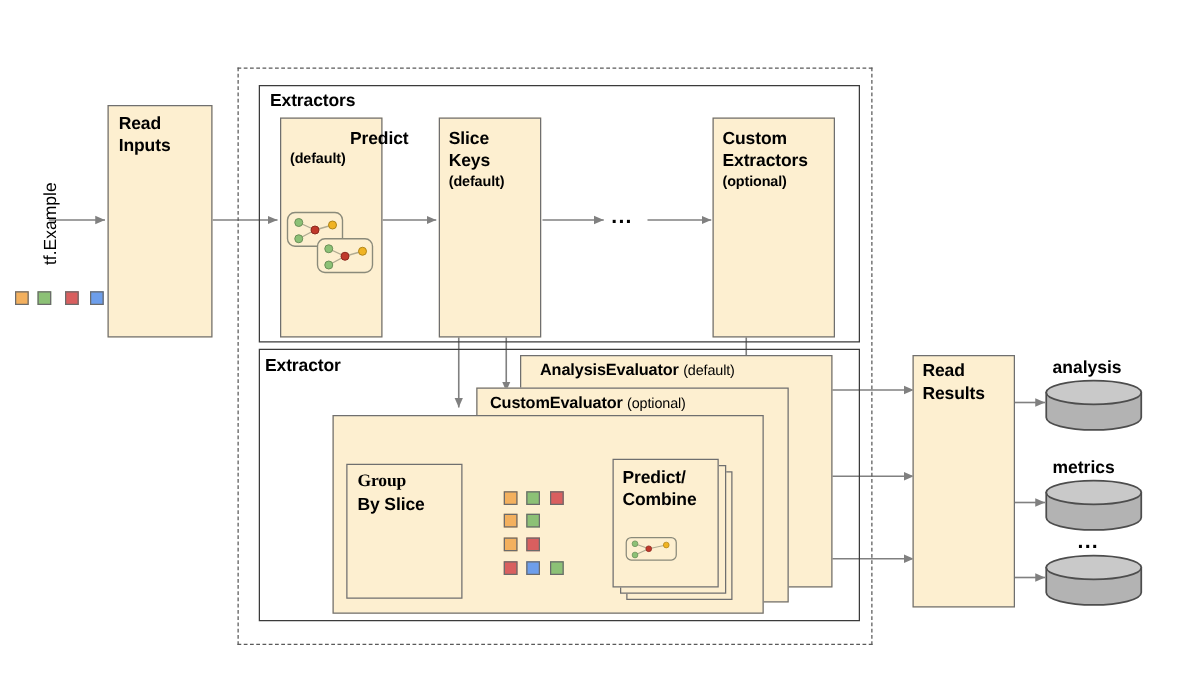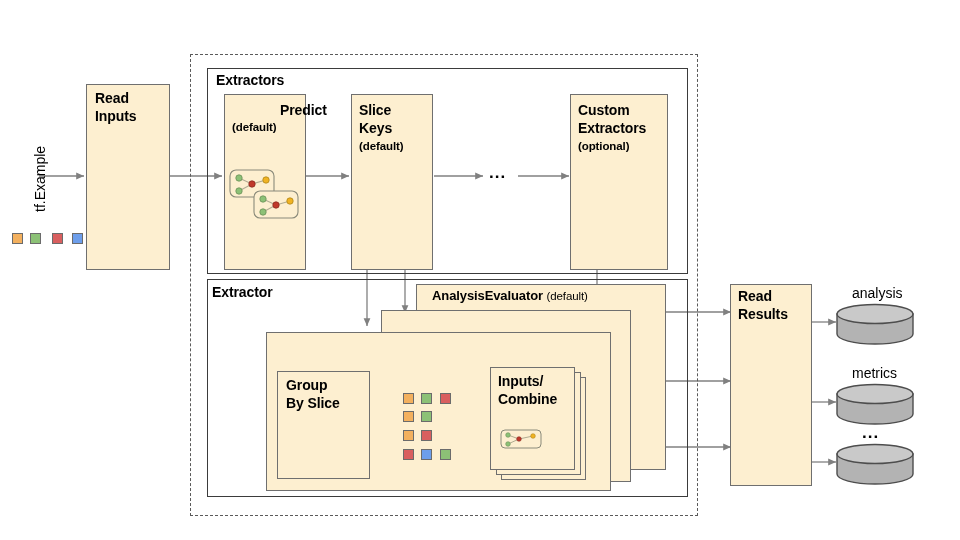--- a/index.html
+++ b/index.html
@@ -25,21 +25,21 @@
   .ttl-sm{font-size:13px;font-weight:bold;}
 
   svg.overlay{position:absolute;left:0;top:0;width:960px;height:540px;overflow:visible;}
   svg.mini{position:absolute;overflow:visible;}
 
   .sq{position:absolute;width:11px;height:11px;border:1.3px solid #6b6b6b;box-sizing:border-box;}
 
   .vlabel{position:absolute;font-size:14px;font-weight:normal;
           transform:rotate(-90deg);transform-origin:left top;white-space:nowrap;}
 
-  .dblabel{position:absolute;font-size:14px;font-weight:normal;white-space:nowrap;margin-left:10px;}
+  .dblabel{position:absolute;font-size:14px;font-weight:bold;white-space:nowrap;}
   .dots{position:absolute;font-weight:bold;font-size:17px;letter-spacing:1px;}
 </style>
 </head>
 <body>
 
 <div id="stage">
 
   <svg class="overlay">
     <defs>
       <marker id="ah" markerWidth="7" markerHeight="7" refX="6" refY="3" orient="auto">
@@ -141,44 +141,48 @@
   <div class="box plain" style="left:207px; top:279px; width:481px; height:218px;"></div>
   <div class="lbl ttl-mid" style="left:212px; top:285px;">Extractor</div>
 
   <div class="box fill" style="left:416px; top:284px; width:250px; height:186px;"></div>
   <div class="lbl ttl-sm" style="left:432px; top:289px;">
     <span>AnalysisEvaluator</span>
     <span class="normal" style="font-size:11.5px;">(default)</span>
   </div>
 
   <div class="box fill" style="left:381px; top:310px; width:250px; height:172px;"></div>
+  <div class="lbl ttl-sm" style="left:392px; top:315px;">
+    <span>CustomEvaluator</span>
+    <span class="normal" style="font-size:11.5px;">(optional)</span>
+  </div>
 
   <div class="box fill" style="left:266px; top:332px; width:345px; height:159px;"></div>
 
   <div class="box" style="left:277px; top:371px; width:93px; height:108px;background:#fdefd0;border:1px solid #6f6f6f;"></div>
-  <div class="lbl ttl-mid" style="left:286px; top:378px;">Group</div>
+  <div class="lbl ttl-mid" style="left:286px; top:378px;font-family:Liberation Serif, serif;">Group</div>
   <div class="lbl ttl-mid" style="left:286px; top:396px;">By Slice</div>
 
   <div style="position:absolute;left:403px;top:393px;">
     <span class="sq" style="left:0px; top:0px;  background:#f3b05e;"></span>
     <span class="sq" style="left:18px;top:0px;  background:#8cc176;"></span>
     <span class="sq" style="left:37px;top:0px;  background:#d95f5f;"></span>
     <span class="sq" style="left:0px; top:18px; background:#f3b05e;"></span>
     <span class="sq" style="left:18px;top:18px; background:#8cc176;"></span>
     <span class="sq" style="left:0px; top:37px; background:#f3b05e;"></span>
     <span class="sq" style="left:18px;top:37px; background:#d95f5f;"></span>
     <span class="sq" style="left:0px; top:56px; background:#d95f5f;"></span>
     <span class="sq" style="left:18px;top:56px; background:#6d9eeb;"></span>
     <span class="sq" style="left:37px;top:56px; background:#8cc176;"></span>
   </div>
 
   <div class="box fill" style="left:501px; top:377px; width:85px; height:103px;"></div>
   <div class="box fill" style="left:496px; top:372px; width:85px; height:103px;"></div>
   <div class="box fill" style="left:490px; top:367px; width:85px; height:103px;"></div>
-  <div class="lbl ttl-mid" style="left:498px; top:374px;">Inputs/</div>
+  <div class="lbl ttl-mid" style="left:498px; top:374px;">Predict/</div>
   <div class="lbl ttl-mid" style="left:498px; top:392px;">Combine</div>
   <svg class="mini" style="left:500px; top:428px; width:46px; height:22px;" viewBox="0 0 46 22">
     <rect x="1" y="2" width="40" height="18" rx="4" ry="4" fill="none" stroke="#8a8a7a" stroke-width="1"></rect>
     <g stroke="#b0ab92" stroke-width="1">
       <line x1="8" y1="7" x2="19" y2="11"></line>
         <line x1="8" y1="16" x2="19" y2="11"></line>
         <line x1="19" y1="11" x2="33" y2="8"></line>
     </g>
     <circle cx="8" cy="7" r="2.3" fill="#8cc176" stroke="#6b8f58" stroke-width="0.6"></circle>
     <circle cx="8" cy="16" r="2.3" fill="#8cc176" stroke="#6b8f58" stroke-width="0.6"></circle>

